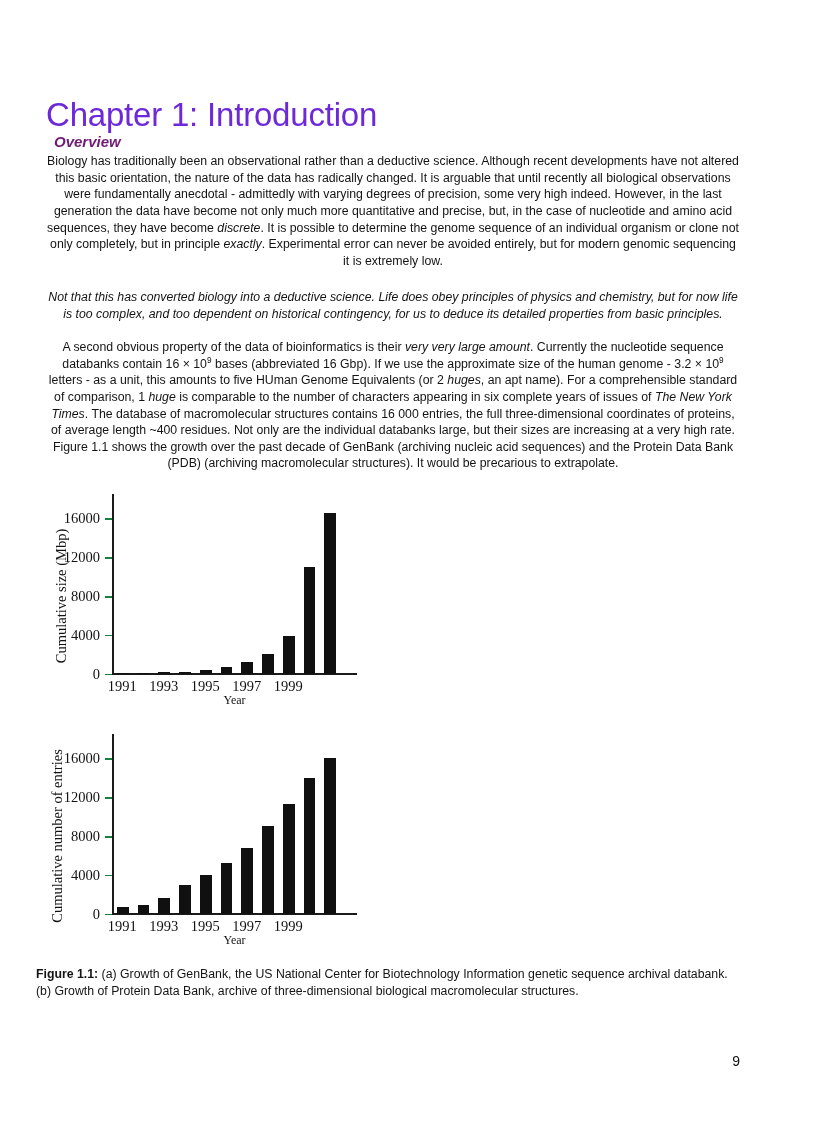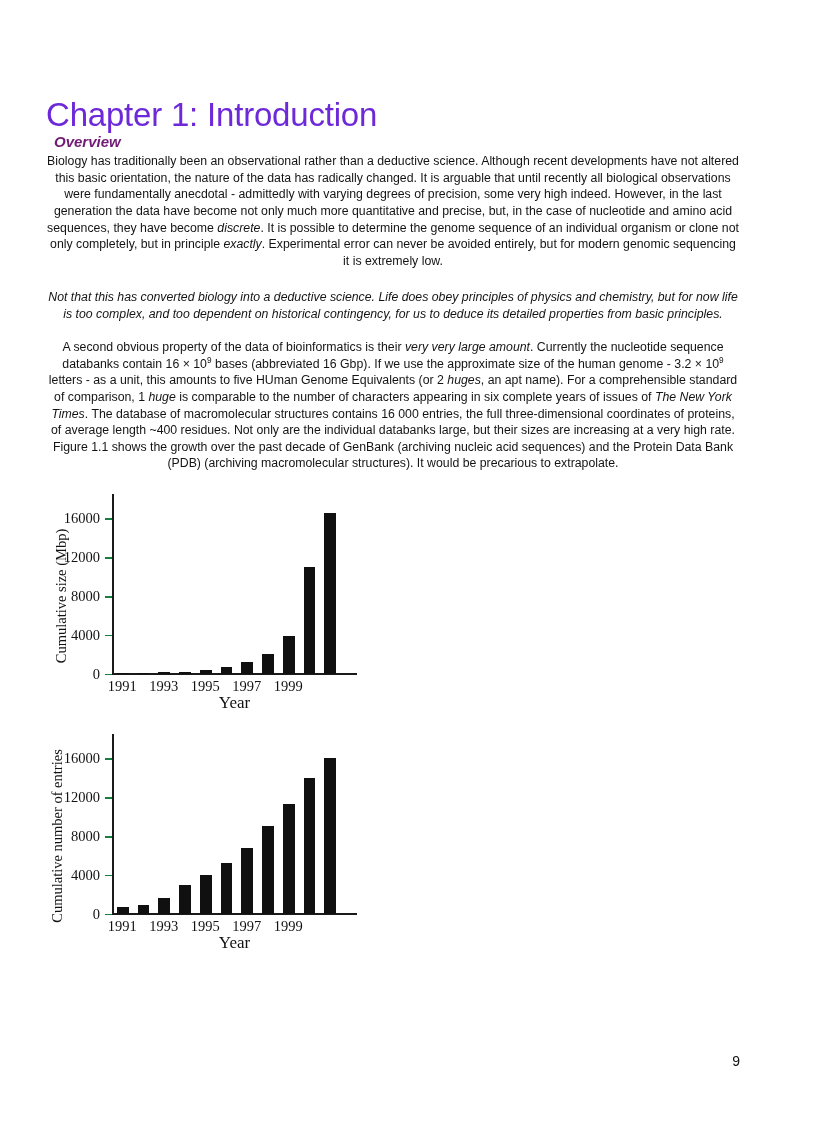--- a/index.html
+++ b/index.html
@@ -75,21 +75,21 @@
     border-left:0.5px solid #101010;
   }
   .xlabel-row { position:absolute; left:84px; top:188px; width:245px; height:20px; }
   .xtick-label {
     position:absolute; top:2px;
     font-size:14.5px; color:#121212;
     transform:translateX(-50%); white-space:nowrap;
   }
   .axis-title-x {
     position:absolute; left:84px; top:205px; width:245px;
-    text-align:center; font-size:17px; color:#121212;
+    text-align:center; font-size:12px; color:#121212;
   }
   .axis-title-y {
     position:absolute;
     left:-56px; top:50%;
     width:190px;
     transform:translate(0,-50%) rotate(-90deg);
     transform-origin:center center;
     text-align:center; font-size:14.5px; color:#121212;
     white-space:nowrap;
   }
@@ -209,16 +209,19 @@
           <span class="xtick-label" style="left: 10.3636px;">1991</span>
           <span class="xtick-label" style="left: 51.8182px;">1993</span>
           <span class="xtick-label" style="left: 93.2727px;">1995</span>
           <span class="xtick-label" style="left: 134.727px;">1997</span>
           <span class="xtick-label" style="left: 176.182px;">1999</span>
         </div>
       <div class="axis-title-x">Year</div>
     </div>
   </div>
 
+  <p class="caption">
+    <b>Figure 1.1:</b><span> (a) Growth of GenBank, the US National Center for Biotechnology Information genetic sequence archival databank. (b) Growth of Protein Data Bank, archive of three-dimensional biological macromolecular structures.</span>
+  </p>
 
   <div class="page-number">9</div>
 
 </div>
 
 </body></html>

